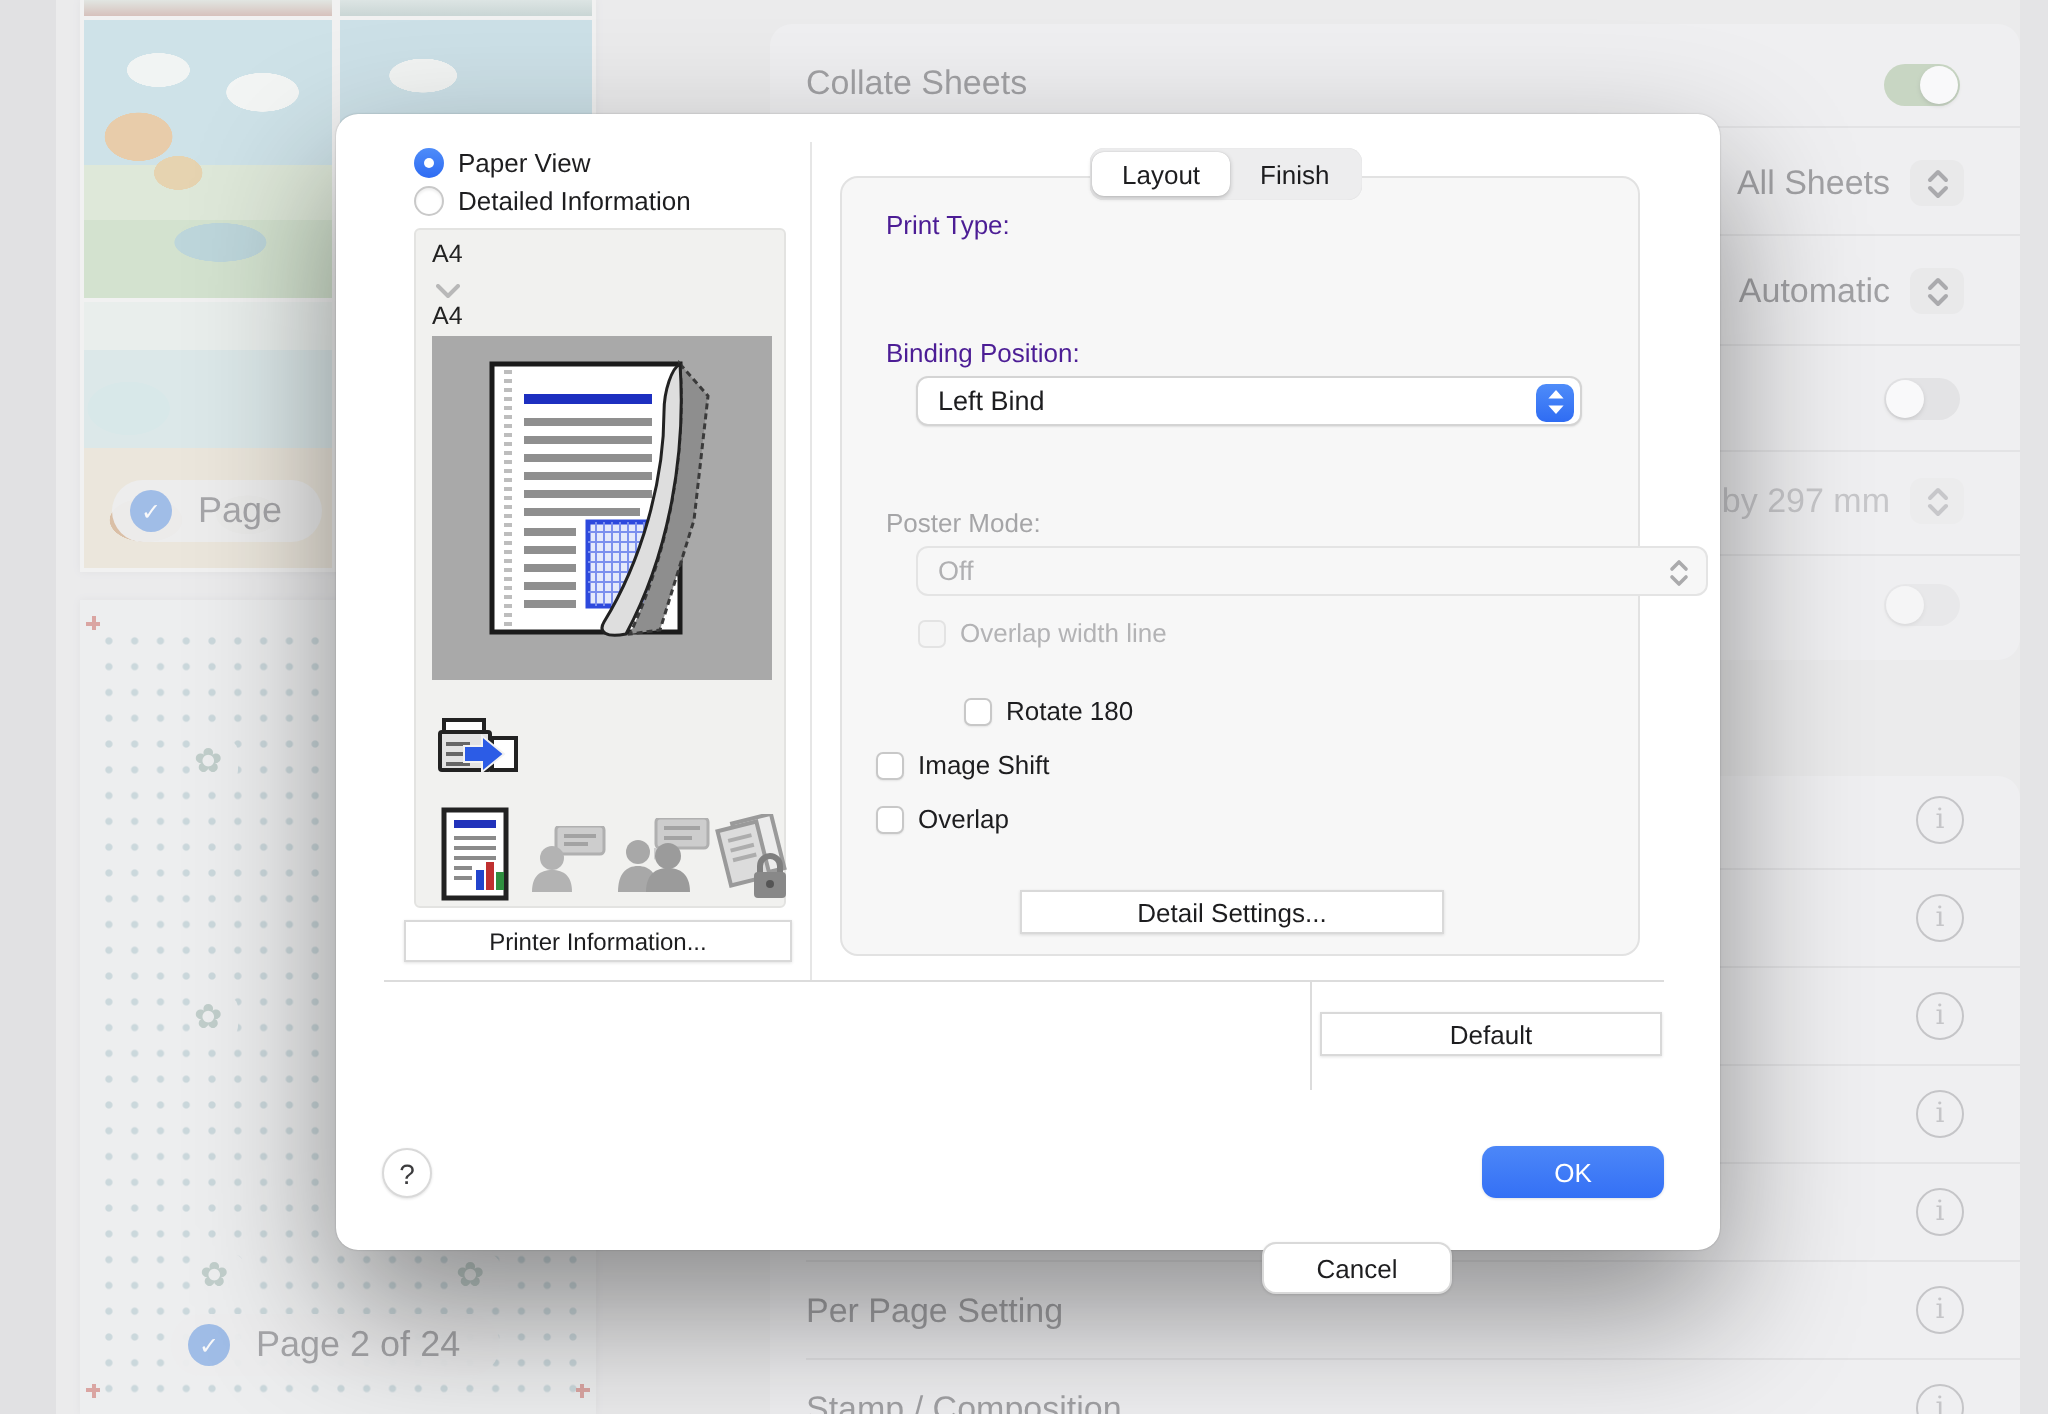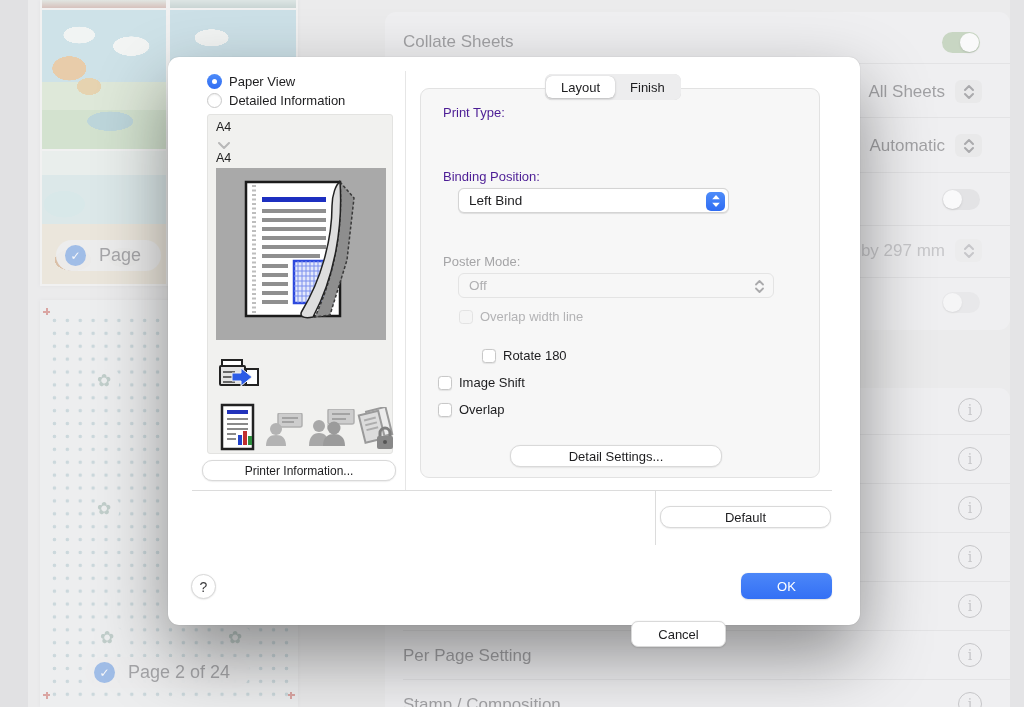--- a/index.html
+++ b/index.html
@@ -86,21 +86,21 @@
   .radio.sel{background:linear-gradient(#4e8cf9,#2f6cf3);}
   .radio.sel i{width:5px;height:5px;border-radius:50%;background:#fff;}
   .radio.unsel{background:#fff;border:1px solid #c9c9c9;box-shadow:inset 0 1px 1.5px rgba(0,0,0,.07);}
 
   #paper-panel{position:absolute;left:39px;top:57px;width:186px;height:340px;box-sizing:border-box;
       background:#f1f1ef;border:1px solid #e3e3e1;border-radius:3px;}
   #paper-panel .small{position:absolute;font-size:12.5px;color:#222;}
   #preview-box{position:absolute;left:8px;top:53px;width:170px;height:172px;background:#a9a9a9;}
 
   .btn{position:absolute;display:flex;align-items:center;justify-content:center;
-      background:#fff;border:1px solid #d9d9d9;border-radius:10px;font-size:13px;color:#1d1d1f;
+      background:#fff;border:1px solid #d9d9d9;border-radius:0;font-size:13px;color:#1d1d1f;
       box-shadow:0 .5px 1.5px rgba(0,0,0,.12);box-sizing:border-box;}
   .btn.pill{border-radius:7px;}
   #ok-btn{background:linear-gradient(#4c87f8,#3470f5);color:#fff;border:none;}
   #help-btn{border-radius:50%;font-size:14px;color:#3c3c3e;}
 
   .group-box{position:absolute;left:252px;top:31px;width:400px;height:390px;box-sizing:border-box;
       background:#f7f7f7;border:1px solid #e2e2e2;border-radius:9px;}
   .seg-ctrl{position:absolute;left:377px;top:17px;height:24px;background:#ededee;border-radius:7px;
       display:flex;align-items:center;padding:1px;box-shadow:inset 0 0 .5px rgba(0,0,0,.15);}
   .seg{height:22px;display:flex;align-items:center;justify-content:center;padding:0 15px;
@@ -354,32 +354,32 @@
         <span>Layout</span>
       </div>
     <div class="seg">
         <span>Finish</span>
       </div>
   </div>
 
   <span class="fld-label" style="left:275px;top:48px;">Print Type:</span>
 
   <span class="fld-label" style="left:275px;top:112px;">Binding Position:</span>
-  <div class="dd" style="left:290px;top:131px;width:271px;">
+  <div class="dd" style="left:290px;top:131px;width:333px;">
     <span>Left Bind</span>
     <span class="cap">
       <svg width="10" height="14" viewBox="0 0 10 14">
           <polygon points="5,1 8.8,5.2 1.2,5.2" fill="#fff"></polygon>
           <polygon points="1.2,8.8 8.8,8.8 5,13" fill="#fff"></polygon>
         </svg>
     </span>
   </div>
 
   <span class="fld-label disabled" style="left:275px;top:197px;">Poster Mode:</span>
-  <div class="dd disabled" style="left:290px;top:216px;width:316px;">
+  <div class="dd disabled" style="left:290px;top:216px;width:396px;">
     <span>Off</span>
     <span class="gray-step">
       <svg width="11" height="15" viewBox="0 0 11 15">
           <polyline points="2,5.5 5.5,2 9,5.5" fill="none" stroke="#aaaaac" stroke-width="1.8" stroke-linecap="round" stroke-linejoin="round"></polyline>
           <polyline points="2,9.5 5.5,13 9,9.5" fill="none" stroke="#aaaaac" stroke-width="1.8" stroke-linecap="round" stroke-linejoin="round"></polyline>
         </svg>
     </span>
   </div>
 
   <div class="cb-row disabled" style="left:291px;top:252px;">

